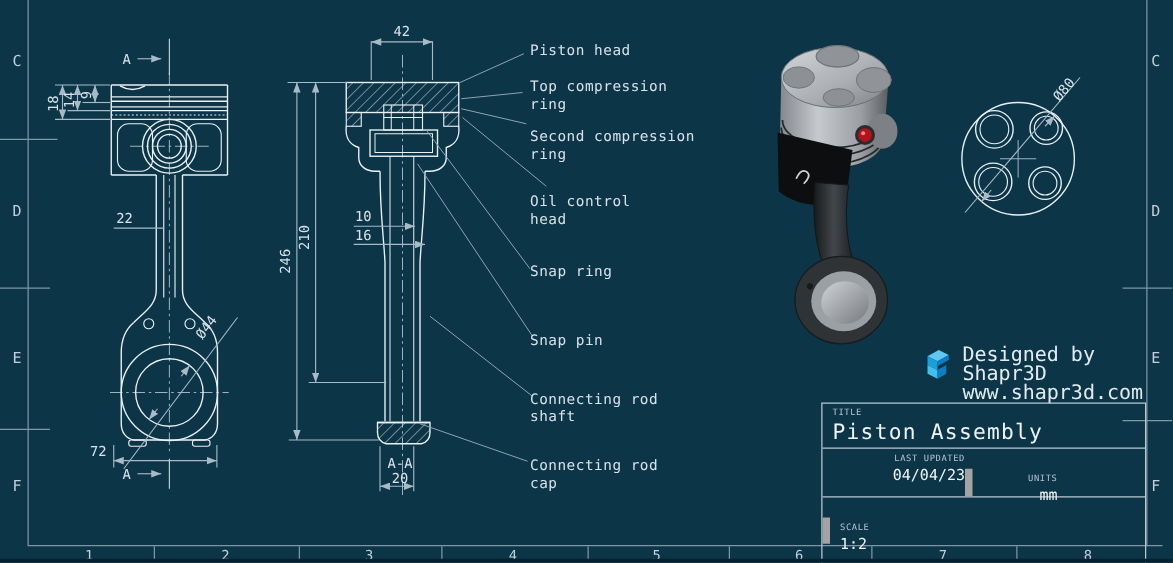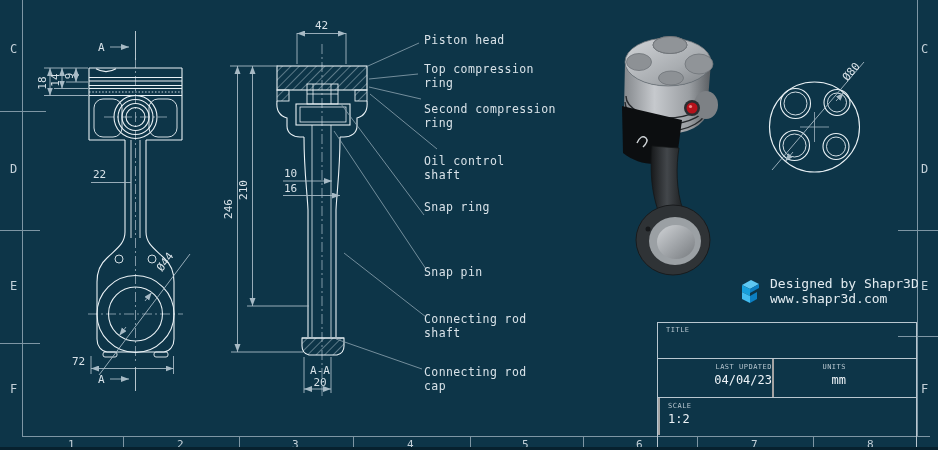--- a/index.html
+++ b/index.html
@@ -3,30 +3,30 @@
 <meta charset="utf-8">
 <style>
   html,body{margin:0;padding:0;background:#0d3548;}
   .sheet{position:relative;width:938px;height:450px;background:#0d3548;overflow:hidden;
          font-family:"DejaVu Sans Mono","Liberation Mono",monospace;color:#dce6ec;}
   .sheet svg.draw{position:absolute;left:0;top:0;}
   .plabel{position:absolute;left:424px;width:150px;font-size:11.5px;line-height:13.5px;
           color:#d8e2e8;white-space:pre-line;letter-spacing:.4px;}
   .gref{position:absolute;font-size:12px;color:#c3d0d8;}
   .gnum{position:absolute;font-size:11px;color:#c3d0d8;top:438px;}
-  .brand{position:absolute;left:770px;top:276px;font-size:13px;line-height:15px;color:#e2ebf0;}
+  .brand{position:absolute;left:770px;top:276px;font-size:16px;line-height:15px;color:#e2ebf0;}
   .brand-logo{position:absolute;left:735px;top:277px;}
   .tb{position:absolute;left:657px;top:322px;width:260px;height:144px;
       border:1px solid #b9c7d0;box-sizing:border-box;}
   .tb-row{box-sizing:border-box;display:flex;}
   .tb-title{height:36px;border-bottom:1px solid #b9c7d0;flex-direction:column;padding:3px 0 0 8px;}
   .tb-mid{height:39px;border-bottom:1px solid #b9c7d0;text-align:right;}
   .tb-bot{height:37px;}
   .tb-cell{box-sizing:border-box;padding:4px 0 0 8px;}
-  .tb-cell.c2,.tb-cell.c3{border-left:2px solid #a3a3a3;}
+  .tb-cell.c2,.tb-cell.c3{border-left:6px solid #a3a3a3;margin-top:16px;}
   .w1{width:114px;} .w2{width:74px;} .w3{width:70px;}
   .tb-label{font-size:7px;letter-spacing:.5px;color:#b7c6cf;}
   .tb-value{font-size:12px;color:#eef4f8;margin-top:2px;}
   .tb-title-text{font-size:17px;color:#eef4f8;margin-top:2px;letter-spacing:1px;}
   .bottom-strip{position:absolute;left:0;bottom:0;width:938px;height:3px;background:#07212e;}
 </style>
 </head>
 <body>
 
 <div class="sheet">
@@ -272,22 +272,22 @@
       <circle cx="648" cy="229" r="2.5" fill="#17191b"></circle>
     </g>
   </svg>
 
   <div class="plabel" style="top:34px">Piston head</div>
   <div class="plabel" style="top:63px">Top compression
 ring</div>
   <div class="plabel" style="top:103px">Second compression
 ring</div>
   <div class="plabel" style="top:155px">Oil control
-shaft</div>
-  <div class="plabel" style="top:201px">Snap ring</div>
+head</div>
+  <div class="plabel" style="top:211px">Snap ring</div>
   <div class="plabel" style="top:266px">Snap pin</div>
   <div class="plabel" style="top:313px">Connecting rod
 shaft</div>
   <div class="plabel" style="top:366px">Connecting rod
 cap</div>
 
   <div class="gref" style="left:10px;top:42px">C</div>
   <div class="gref" style="left:10px;top:162px">D</div>
   <div class="gref" style="left:10px;top:279px">E</div>
   <div class="gref" style="left:10px;top:382px">F</div>
@@ -312,20 +312,21 @@
     <polygon points="15,19 22,15 22,22 15,26" fill="#0c7fc2"></polygon>
   </svg>
   <div class="brand">
     <div>Designed by Shapr3D</div>
     <div>www.shapr3d.com</div>
   </div>
 
   <div class="tb">
     <div class="tb-row tb-title">
       <div class="tb-label">TITLE</div>
+      <div class="tb-title-text">Piston Assembly</div>
     </div>
     <div class="tb-row tb-mid">
       <div class="tb-cell w1">
         <div class="tb-label">LAST UPDATED</div>
         <div class="tb-value">04/04/23</div>
       </div>
       <div class="tb-cell w2 c2">
         <div class="tb-label">UNITS</div>
         <div class="tb-value">mm</div>
       </div>

